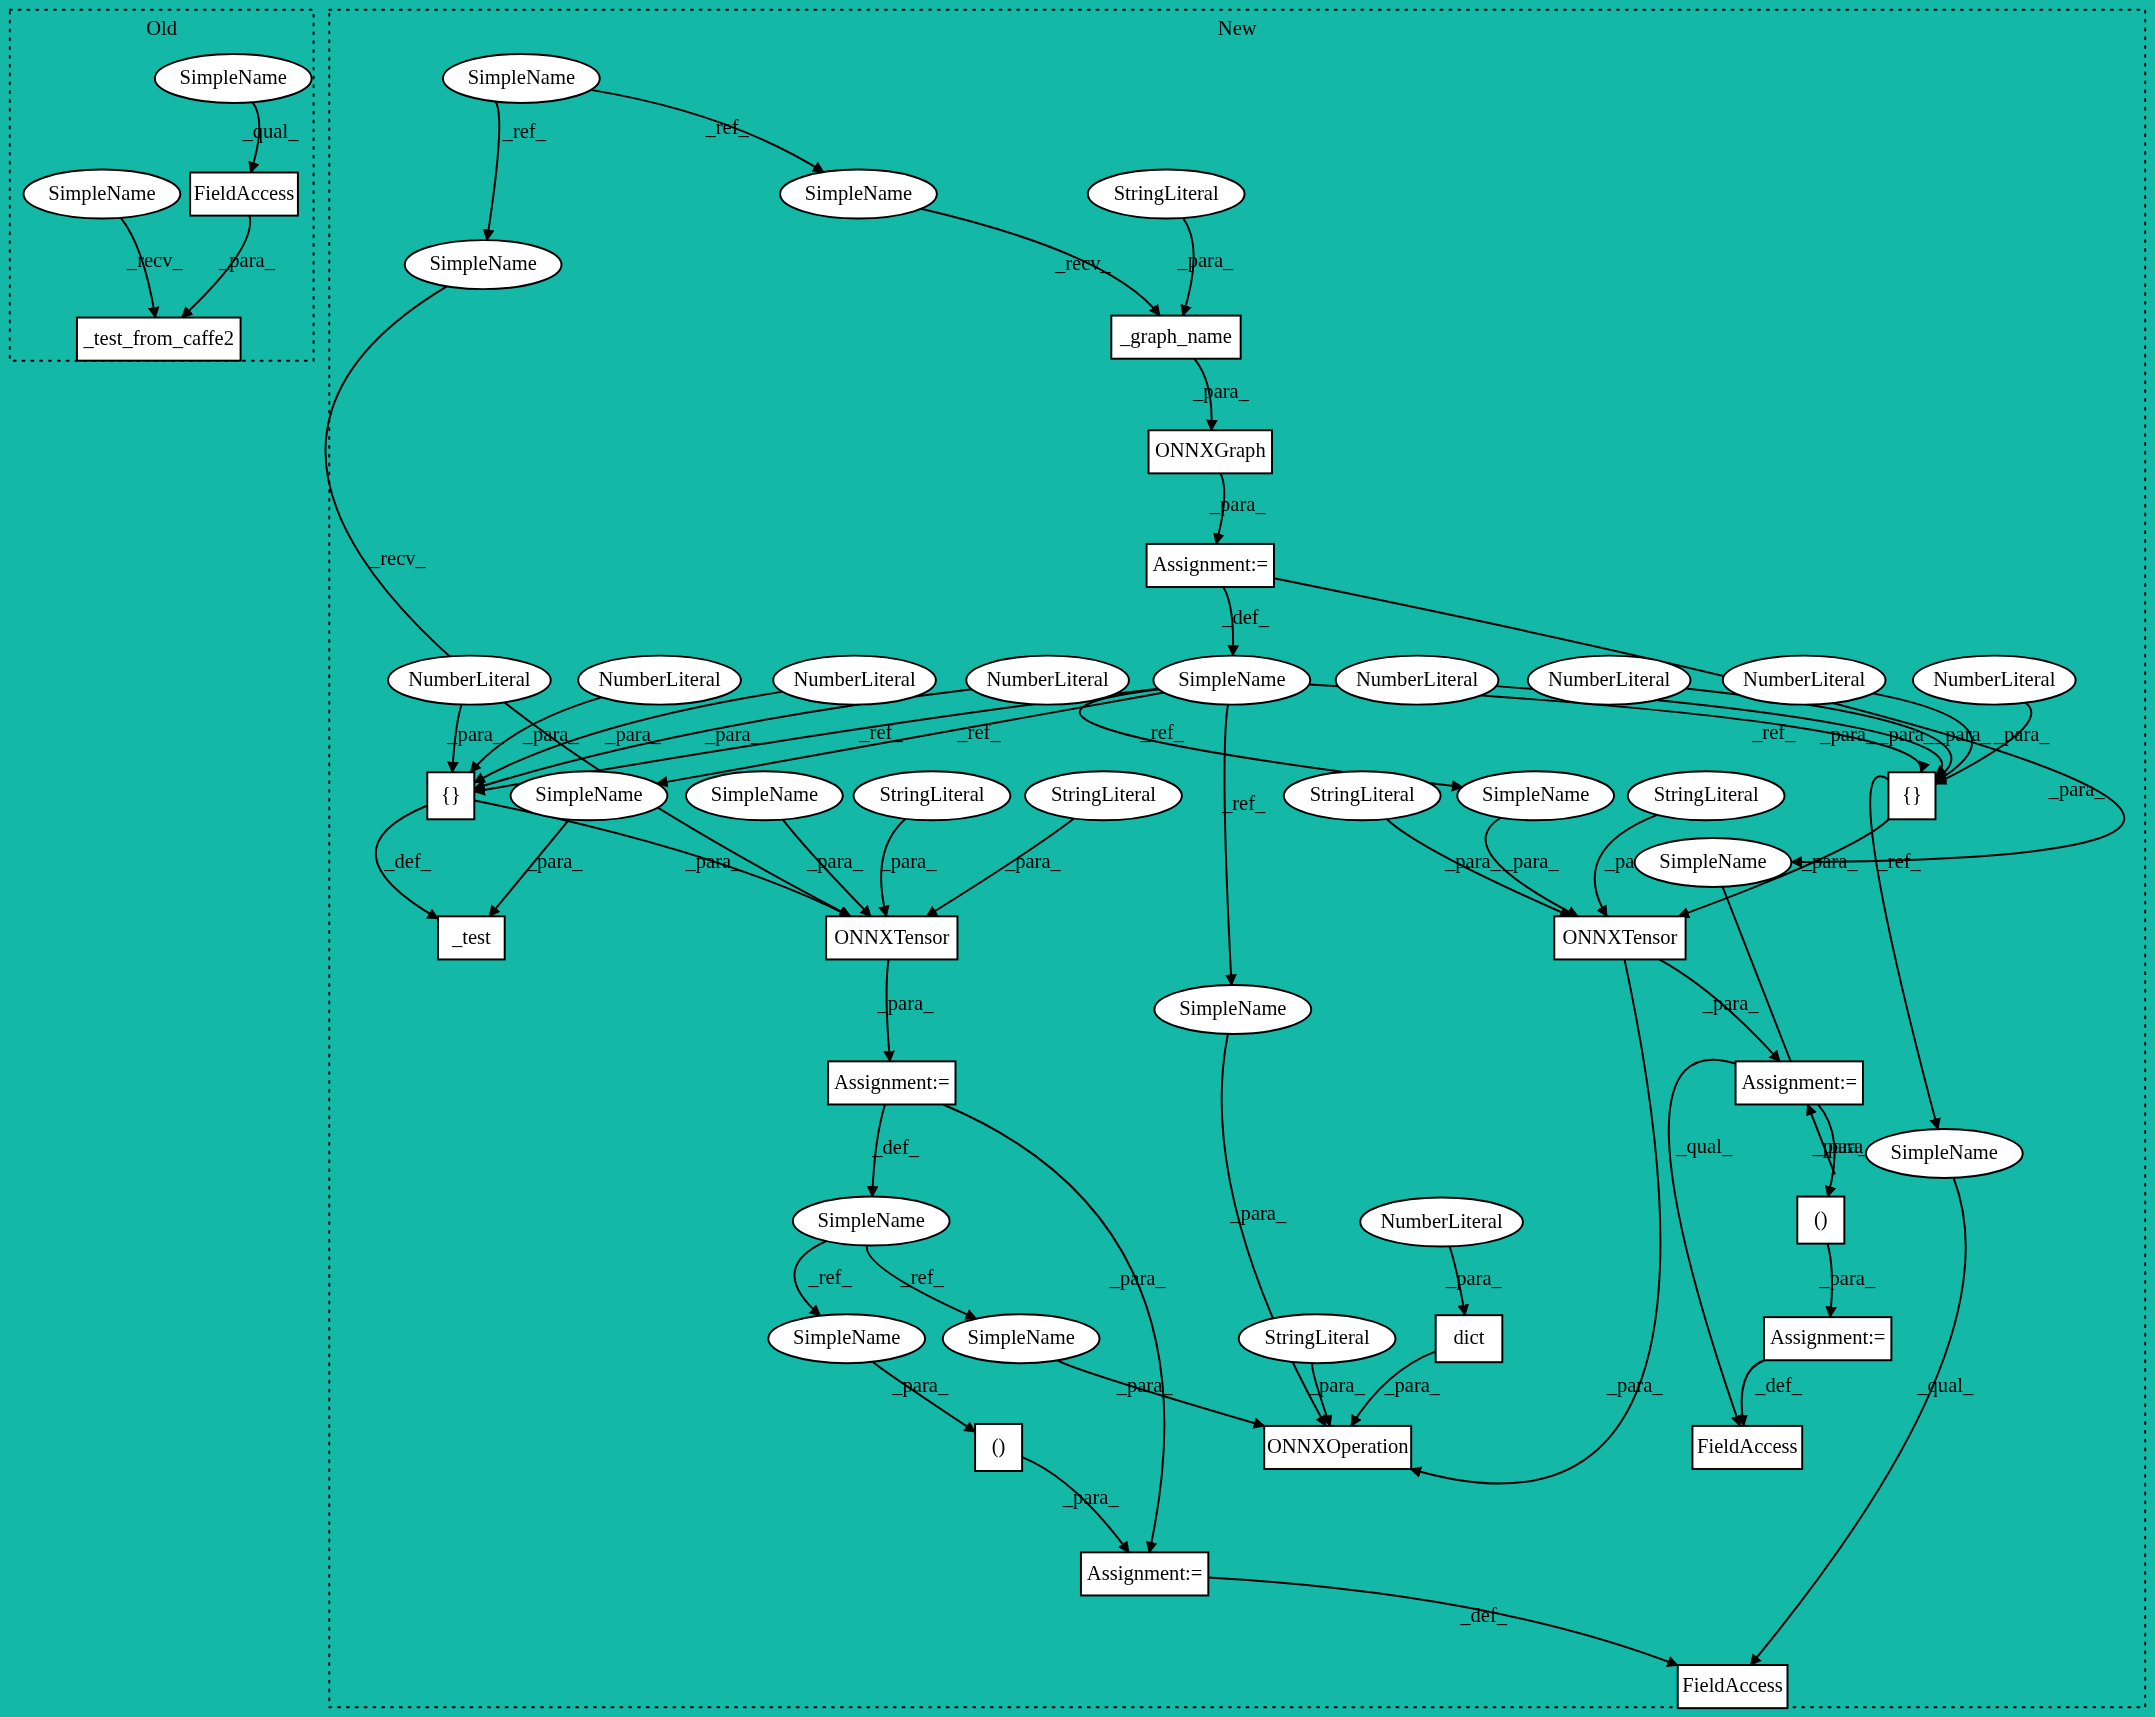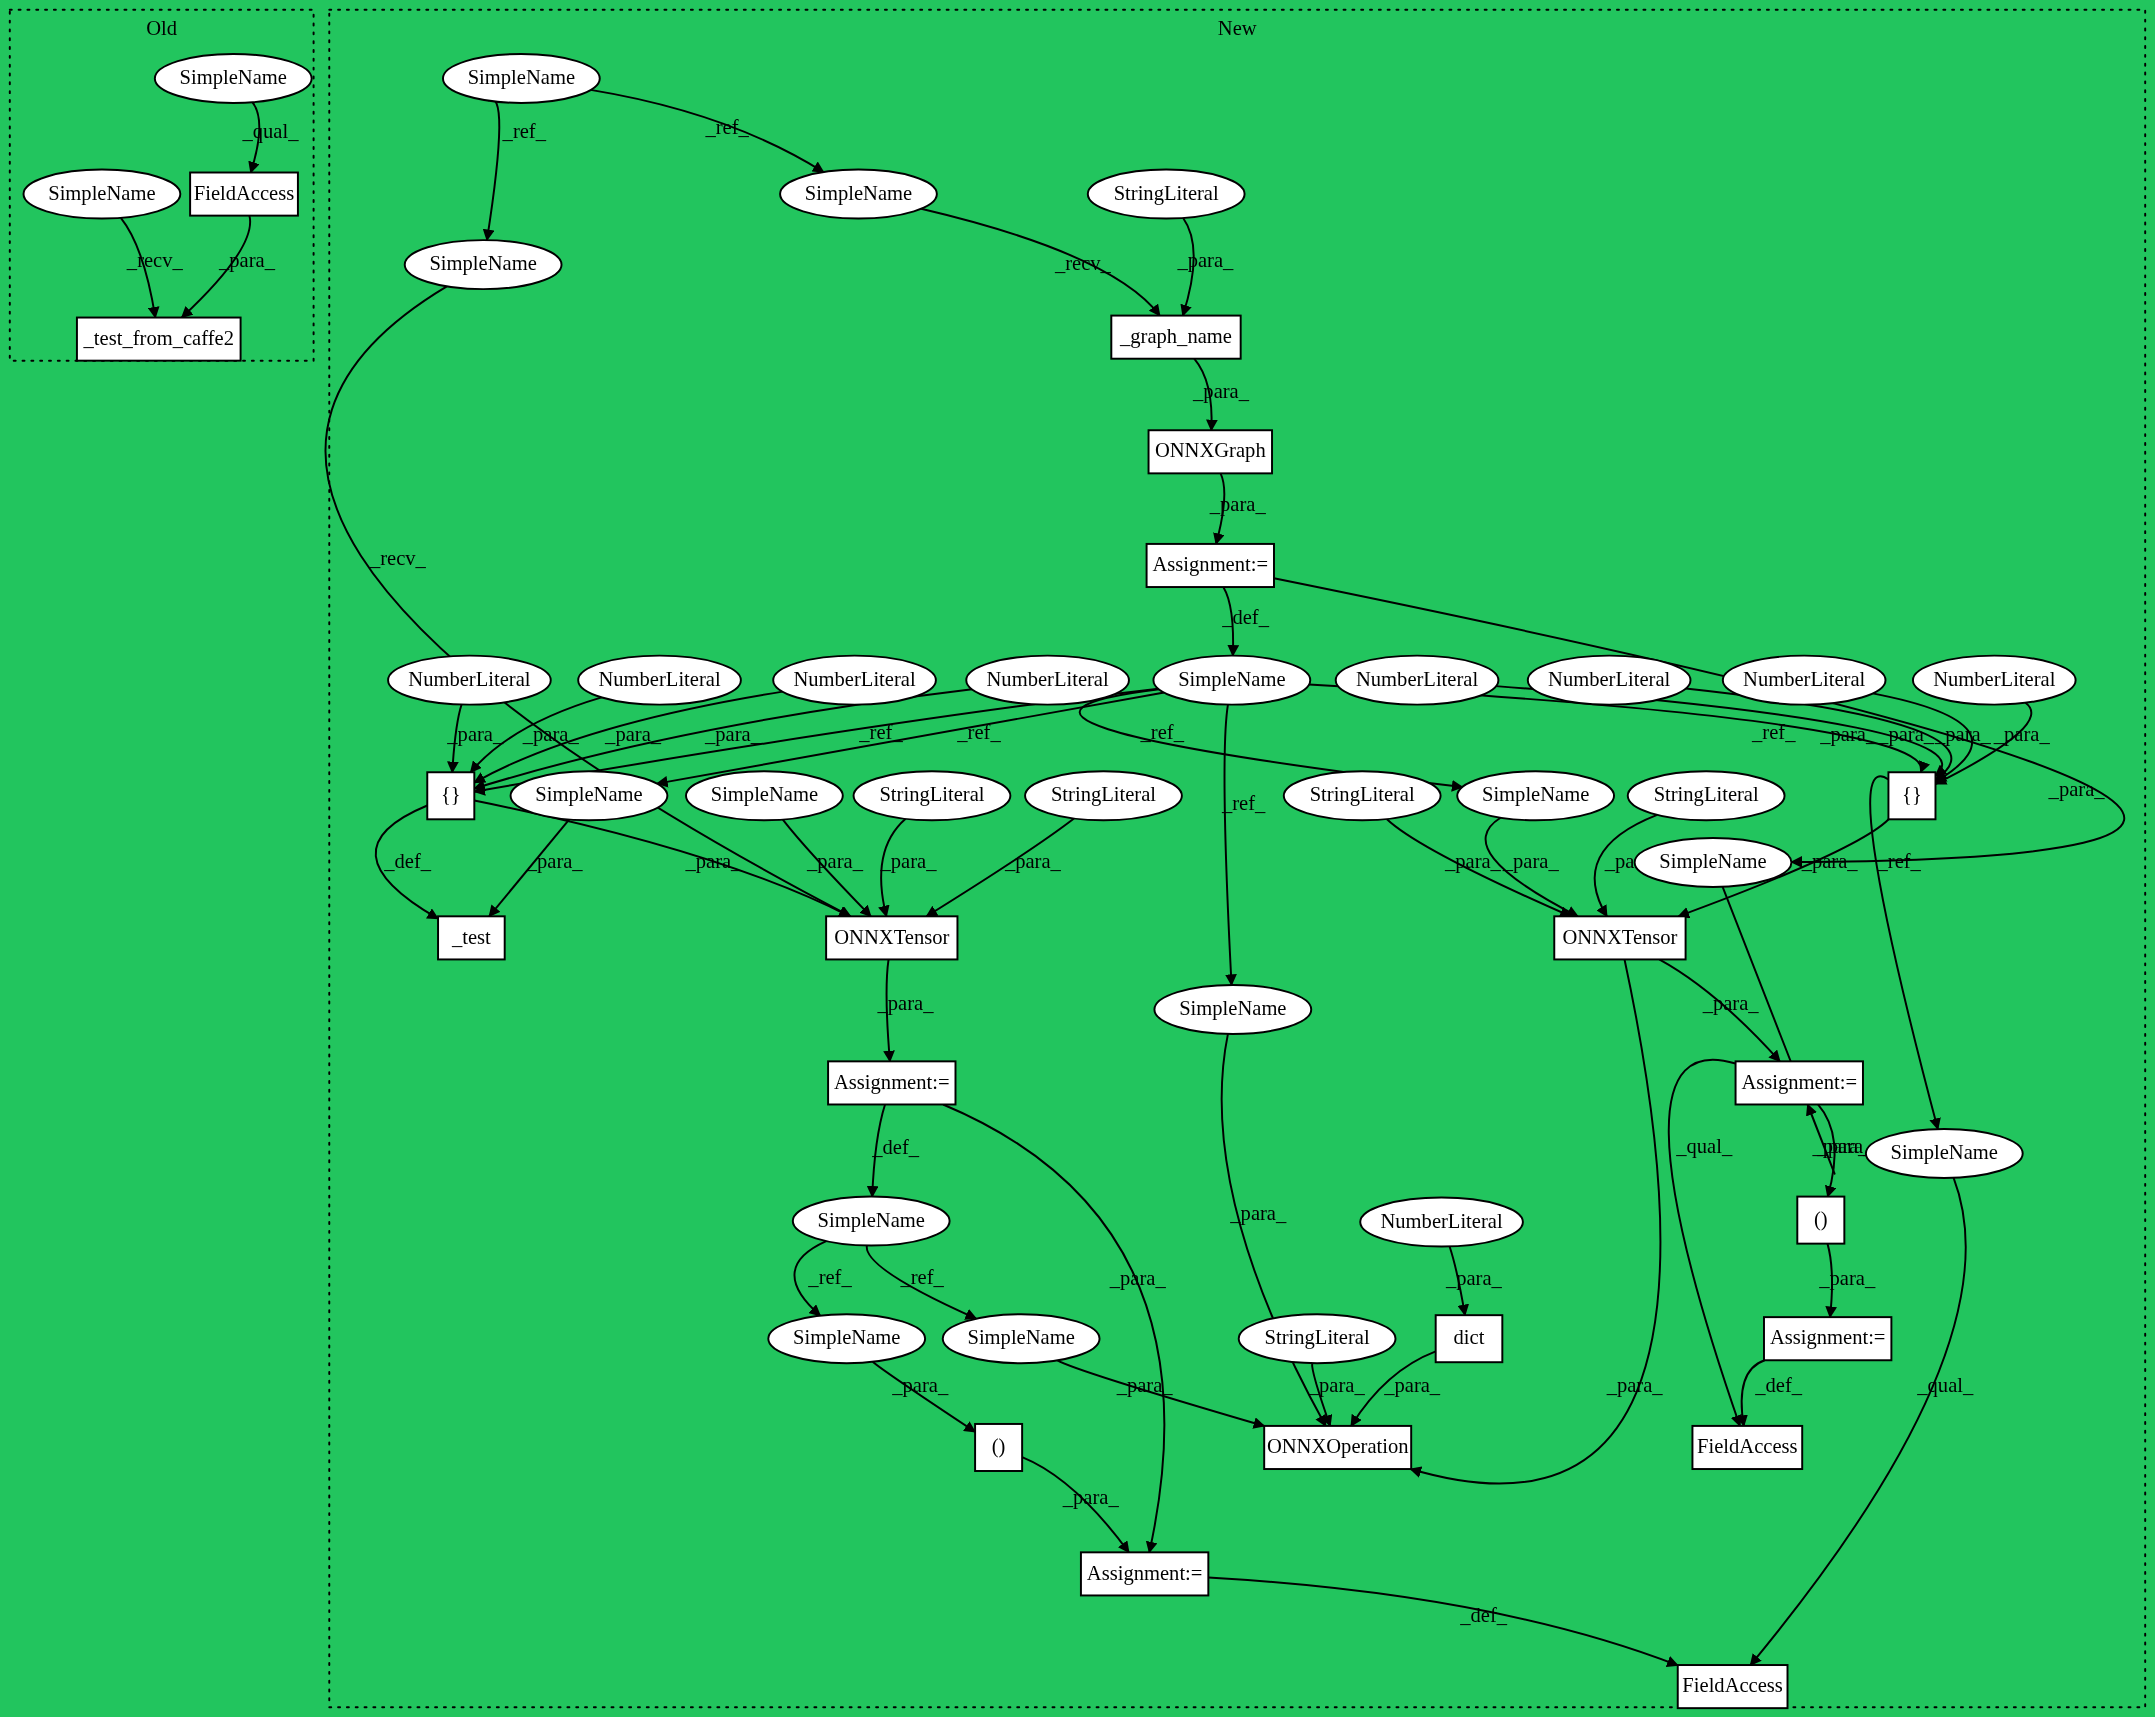--- a/index.html
+++ b/index.html
@@ -1,17 +1,17 @@
 <!DOCTYPE html>
 <html><head>
 <meta charset="utf-8">
 <style>
   html,body{margin:0;padding:0;background:#ffffff;}
   body{font-family:"Liberation Serif", serif;}
-  #stage{position:relative;width:2155px;height:1717px;background:#22c55e;}
+  #stage{position:relative;width:2155px;height:1717px;background:#14b8a6;}
   svg{display:block;}
   .node-ellipse{fill:#ffffff;stroke:#000000;stroke-width:2;}
   .node-rect{fill:#ffffff;stroke:#000000;stroke-width:2;}
   .node-label{font-family:"Liberation Serif", serif;font-size:21px;fill:#000;text-anchor:middle;dominant-baseline:middle;}
   .cluster-box{fill:none;stroke:#000000;stroke-width:2;stroke-dasharray:2 7;stroke-linecap:round;}
   .cluster-label{font-family:"Liberation Serif", serif;font-size:21px;fill:#000;text-anchor:middle;}
   .edge-path{fill:none;stroke:#000000;stroke-width:2;}
   .edge-label{font-family:"Liberation Serif", serif;font-size:21px;fill:#000;text-anchor:middle;}
 </style>
 </head>

